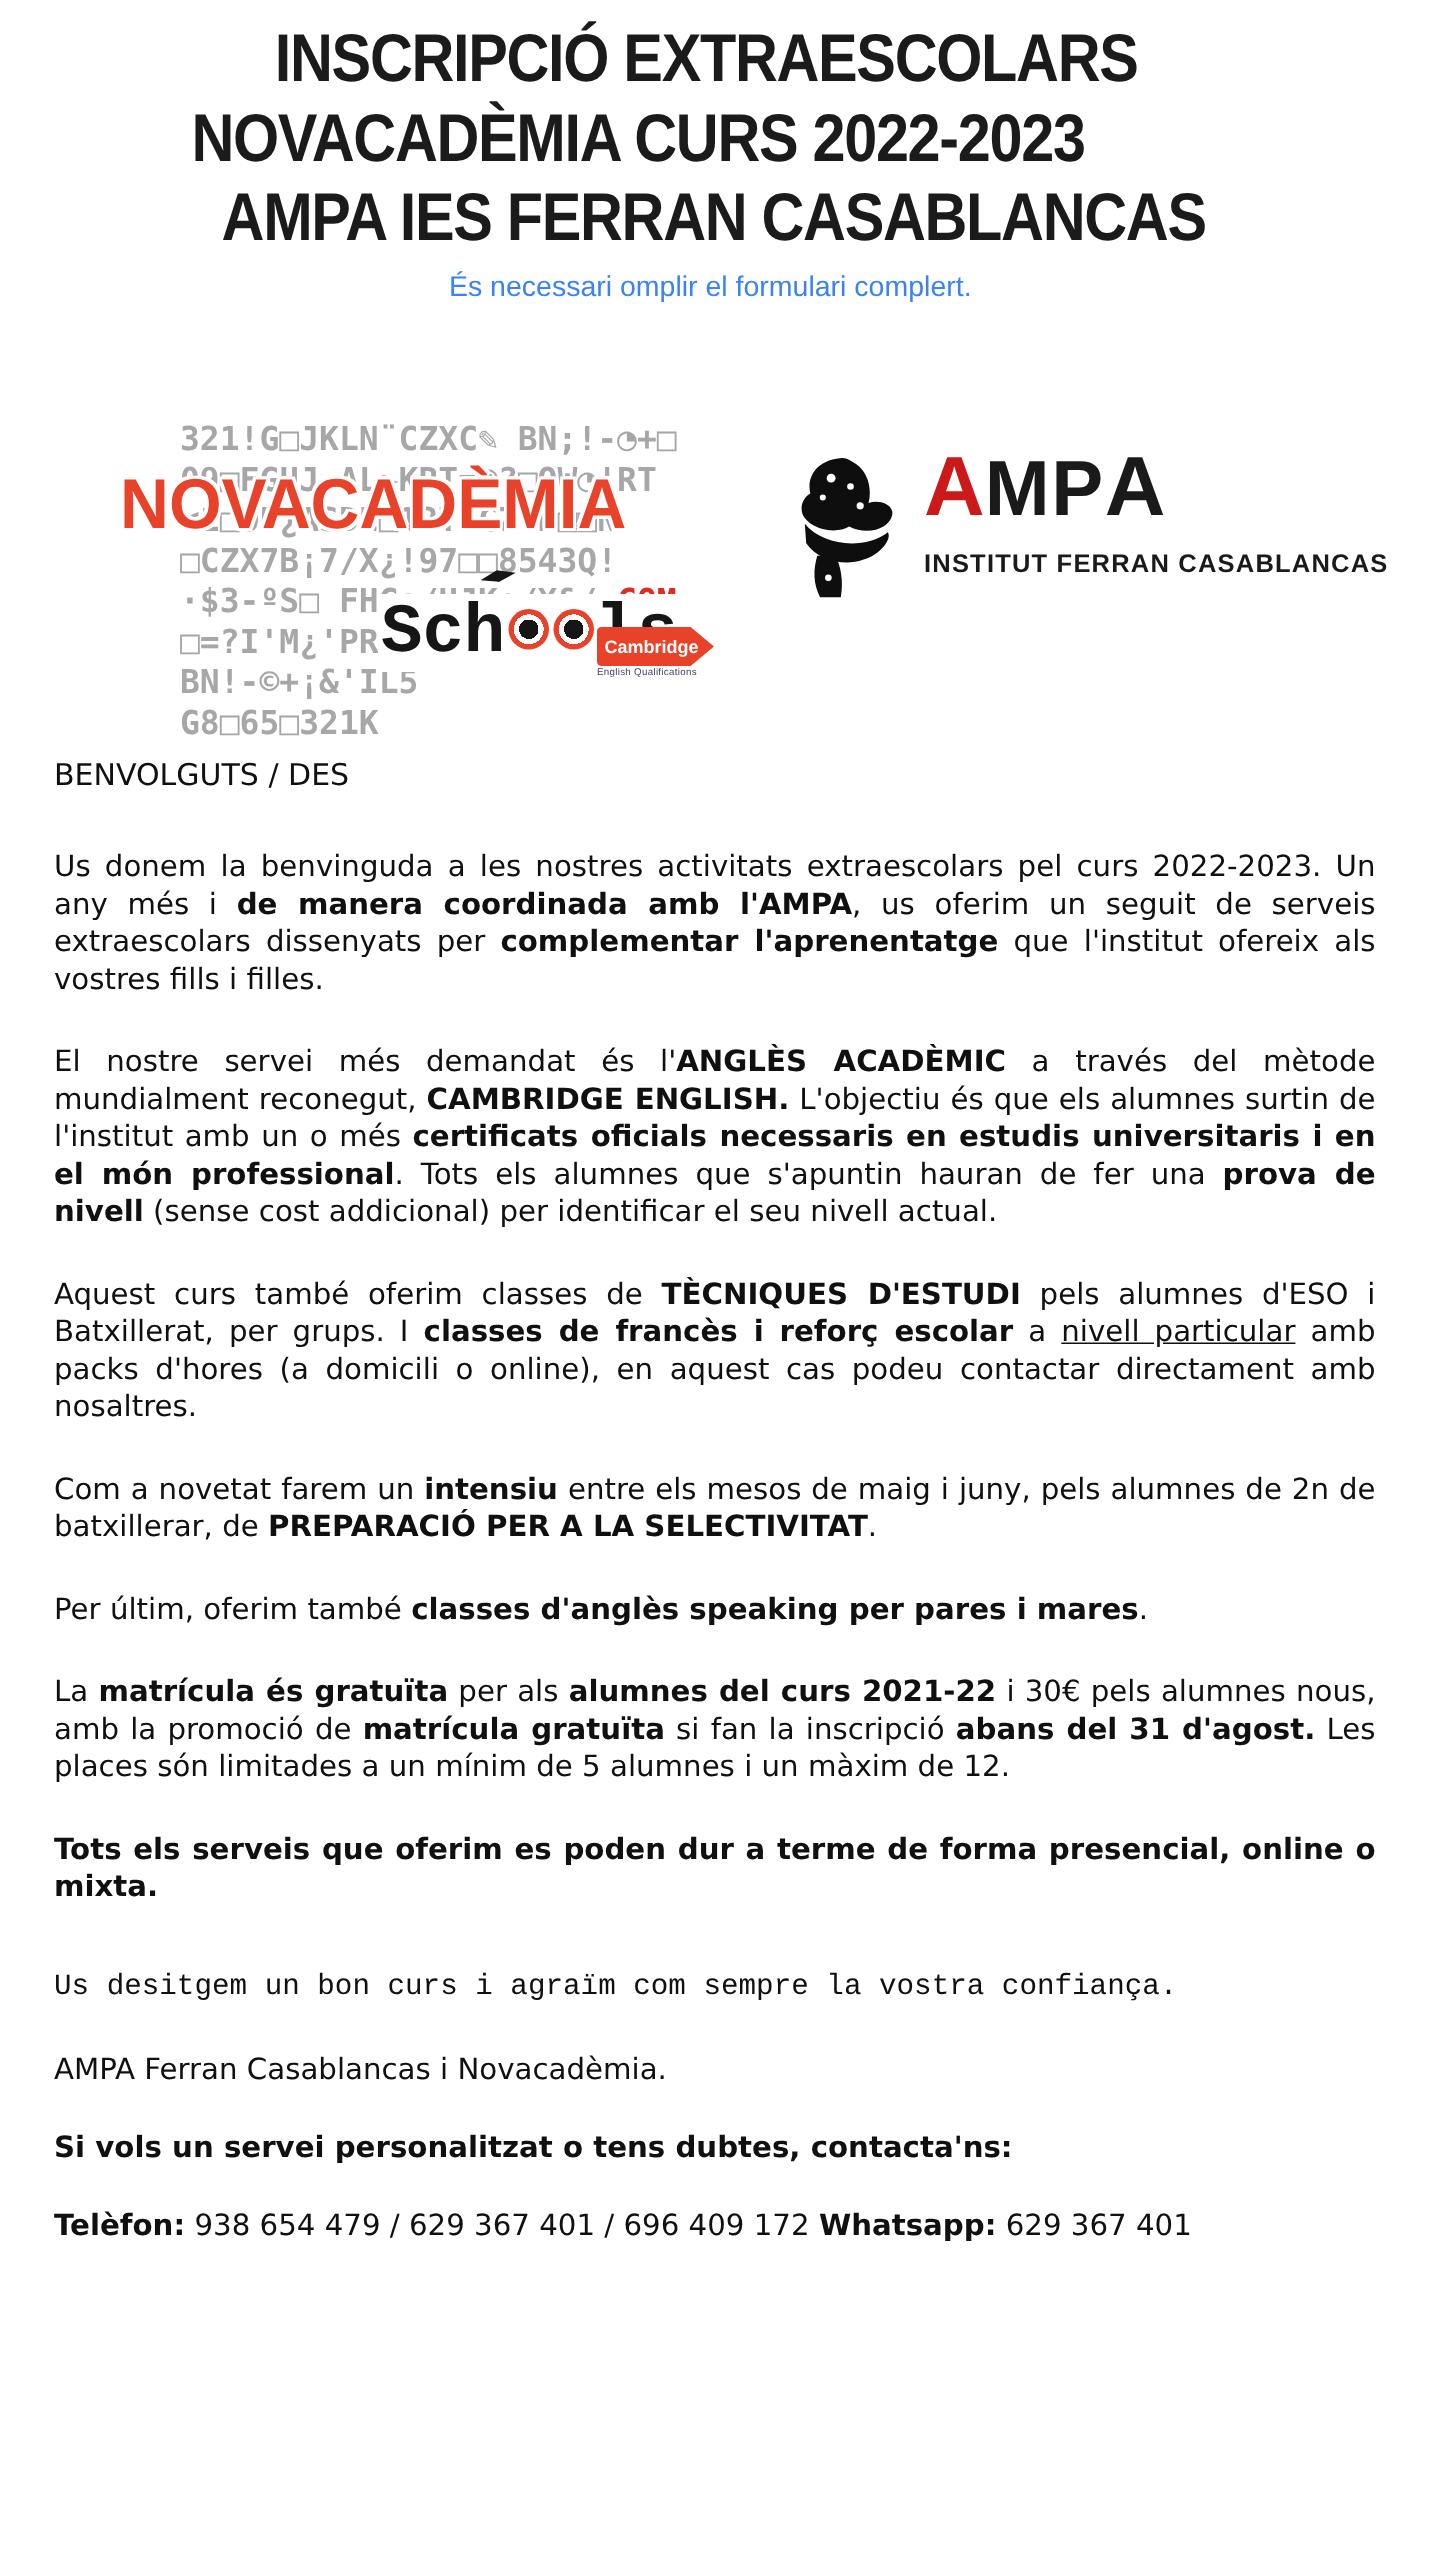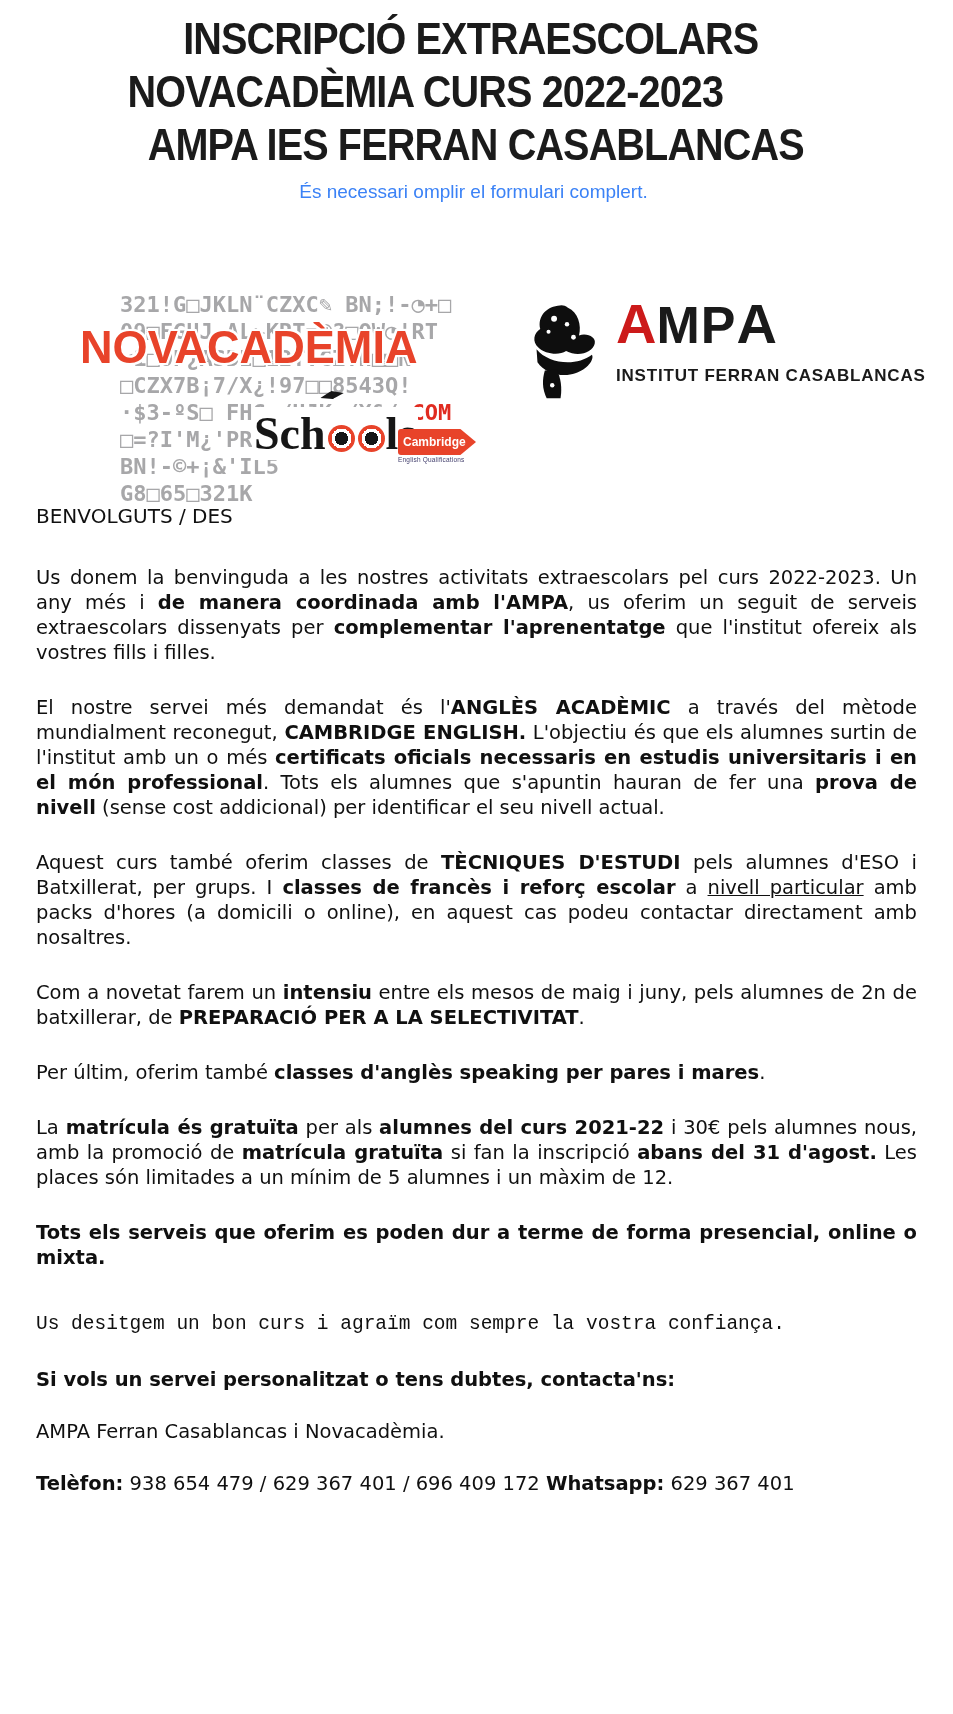--- a/index.html
+++ b/index.html
@@ -9,33 +9,33 @@
   .header{padding-top:12px;display:flex;flex-direction:column;align-items:center;padding-left:46px;}
   .title-line{font-family:"Liberation Sans",sans-serif;font-weight:700;font-size:45px;
               line-height:53px;color:#1b1b1b;letter-spacing:-1px;white-space:nowrap;}
   .tl1{transform:translateX(-29px) scaleX(0.88);}
   .tl2{transform:translateX(-74px) scaleX(0.88);}
   .tl3{transform:translateX(-24px) scaleX(0.88);}
   .subtitle{margin-top:8px;font-family:"Liberation Sans",sans-serif;font-size:19px;
             line-height:25px;color:#3b82f6;transform:translateX(-26px);}
   
   .logos{position:relative;margin-top:62px;height:200px;}
-  .nova-logo{position:absolute;left:80px;top:15px;width:380px;height:200px;}
+  .nova-logo{position:absolute;left:80px;top:4px;width:380px;height:200px;}
   .ascii{position:absolute;left:40px;top:10px;z-index:1;
          font-family:"DejaVu Sans Mono",monospace;font-weight:700;font-size:22px;
          line-height:27px;color:#a7a7a9;white-space:nowrap;}
   .ascii .red{color:#e02b20;}
   .nova-word{position:absolute;left:0;top:38px;z-index:2;
              font-family:"Liberation Sans",sans-serif;font-weight:700;font-size:47px;
              color:#e8432a;letter-spacing:0;white-space:nowrap;transform:scaleX(0.96);
              transform-origin:left;
              text-shadow:2px 0 0 #fff,-2px 0 0 #fff,0 2px 0 #fff,0 -2px 0 #fff,
                          2px 2px 0 #fff,-2px -2px 0 #fff,2px -2px 0 #fff,-2px 2px 0 #fff;}
-  .schools{position:absolute;left:172px;top:126px;z-index:3;display:flex;align-items:center;
-           font-family:Liberation Serif, serif;font-weight:700;font-size:46px;
+  .schools{position:absolute;left:172px;top:126px;z-index:3;display:flex;align-items:flex-start;
+           font-family:Liberation Mono, monospace;font-weight:700;font-size:46px;
            color:#161616;background:#fff;padding:0 2px;}
   .schools .oo{position:relative;display:inline-block;width:27px;height:27px;margin:10px 1px 0 2px;
                border-radius:50%;
                background:radial-gradient(circle,#161616 0 34%,#fff 34% 52%,#e8432a 52% 100%);}
   .grad-cap{position:absolute;left:68px;top:-16px;width:24px;height:8px;background:#161616;
             transform:rotate(-12deg);clip-path:polygon(50% 0,100% 55%,50% 100%,0 55%);}
   .grad-cap::after{content:"";position:absolute;left:10px;top:5px;width:2px;height:12px;
                    background:#161616;transform:rotate(18deg);}
   .cambridge{position:absolute;left:318px;top:148px;z-index:3;}
   .camb-arrow{width:78px;height:26px;background:#e8432a;border-radius:3px;
@@ -130,18 +130,18 @@
   <div class="main">
     <p class="greeting">BENVOLGUTS / DES</p>
     <p class="para"><span>Us donem la benvinguda a les nostres activitats extraescolars pel curs 2022-2023. Un any més i </span><span class="b">de manera coordinada amb l'AMPA</span><span>, us oferim un seguit de serveis extraescolars dissenyats per </span><span class="b">complementar l'aprenentatge</span><span> que l'institut ofereix als vostres fills i filles.</span></p>
     <p class="para"><span>El nostre servei més demandat és l'</span><span class="b">ANGLÈS ACADÈMIC</span><span> a través del mètode mundialment reconegut, </span><span class="b">CAMBRIDGE ENGLISH.</span><span> L'objectiu és que els alumnes surtin de l'institut amb un o més </span><span class="b">certificats oficials necessaris en estudis universitaris i en el món professional</span><span>. Tots els alumnes que s'apuntin hauran de fer una </span><span class="b">prova de nivell</span><span> (sense cost addicional) per identificar el seu nivell actual.</span></p>
     <p class="para"><span>Aquest curs també oferim classes de </span><span class="b">TÈCNIQUES D'ESTUDI</span><span> pels alumnes d'ESO i Batxillerat, per grups. I </span><span class="b">classes de francès i reforç escolar</span><span> a </span><span class="u">nivell particular</span><span> amb packs d'hores (a domicili o online), en aquest cas podeu contactar directament amb nosaltres.</span></p>
     <p class="para"><span>Com a novetat farem un </span><span class="b">intensiu</span><span> entre els mesos de maig i juny, pels alumnes de 2n de batxillerar, de </span><span class="b">PREPARACIÓ PER A LA SELECTIVITAT</span><span>.</span></p>
     <p class="para"><span>Per últim, oferim també </span><span class="b">classes d'anglès speaking per pares i mares</span><span>.</span></p>
     <p class="para"><span>La </span><span class="b">matrícula és gratuïta</span><span> per als </span><span class="b">alumnes del curs 2021-22</span><span> i 30€ pels alumnes nous, amb la promoció de </span><span class="b">matrícula gratuïta</span><span> si fan la inscripció </span><span class="b">abans del 31 d'agost.</span><span> Les places són limitades a un mínim de 5 alumnes i un màxim de 12.</span></p>
     <p class="para"><span class="b">Tots els serveis que oferim es poden dur a terme de forma presencial, online o mixta.</span></p>
     <p class="para gap-before"><span>Us desitgem un bon curs i agraïm com sempre la vostra confiança.</span></p>
+    <p class="para tight"><span>AMPA Ferran Casablancas i Novacadèmia.</span></p>
     <p class="para tight"><span class="b">Si vols un servei personalitzat o tens dubtes, contacta'ns:</span></p>
-    <p class="para tight"><span>AMPA Ferran Casablancas i Novacadèmia.</span></p>
     <p class="para"><span class="b">Telèfon:</span><span> 938 654 479 / 629 367 401 / 696 409 172 </span><span class="b">Whatsapp:</span><span> 629 367 401</span></p>
   </div>
 
 </div>
 
 </body></html>

